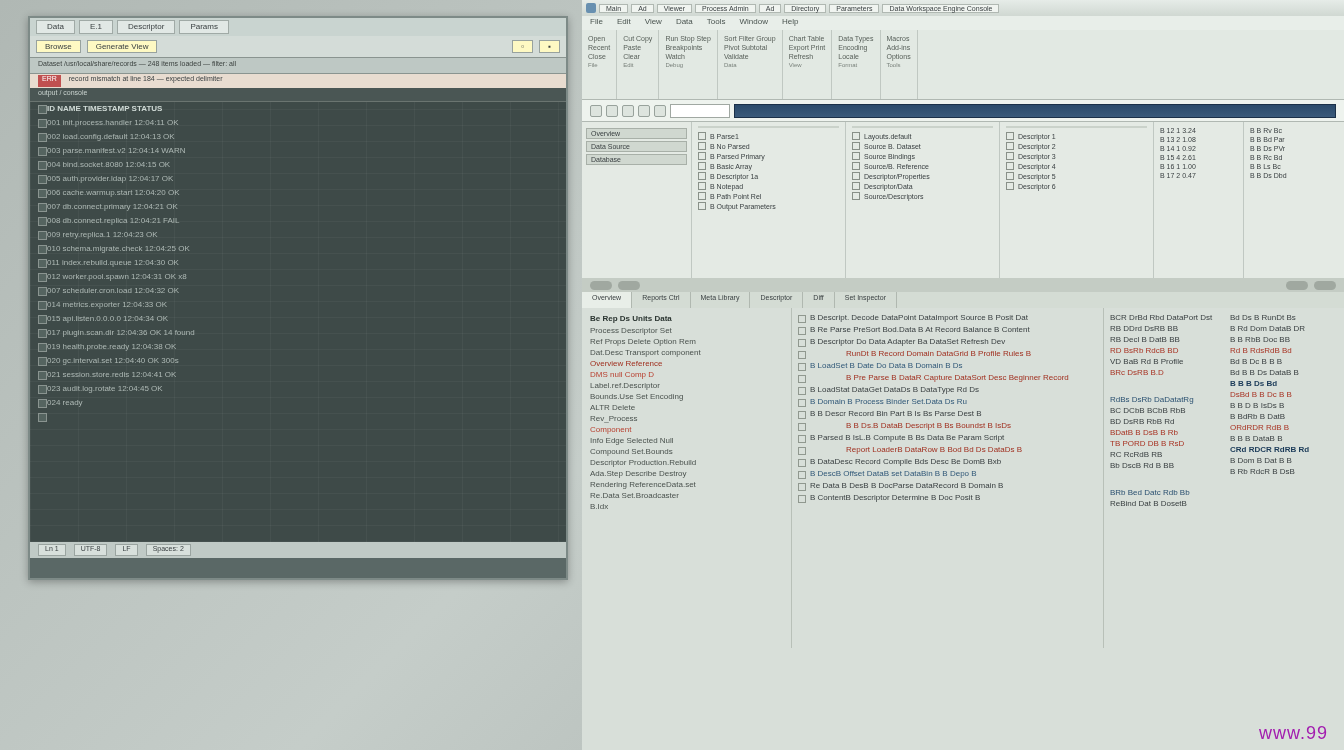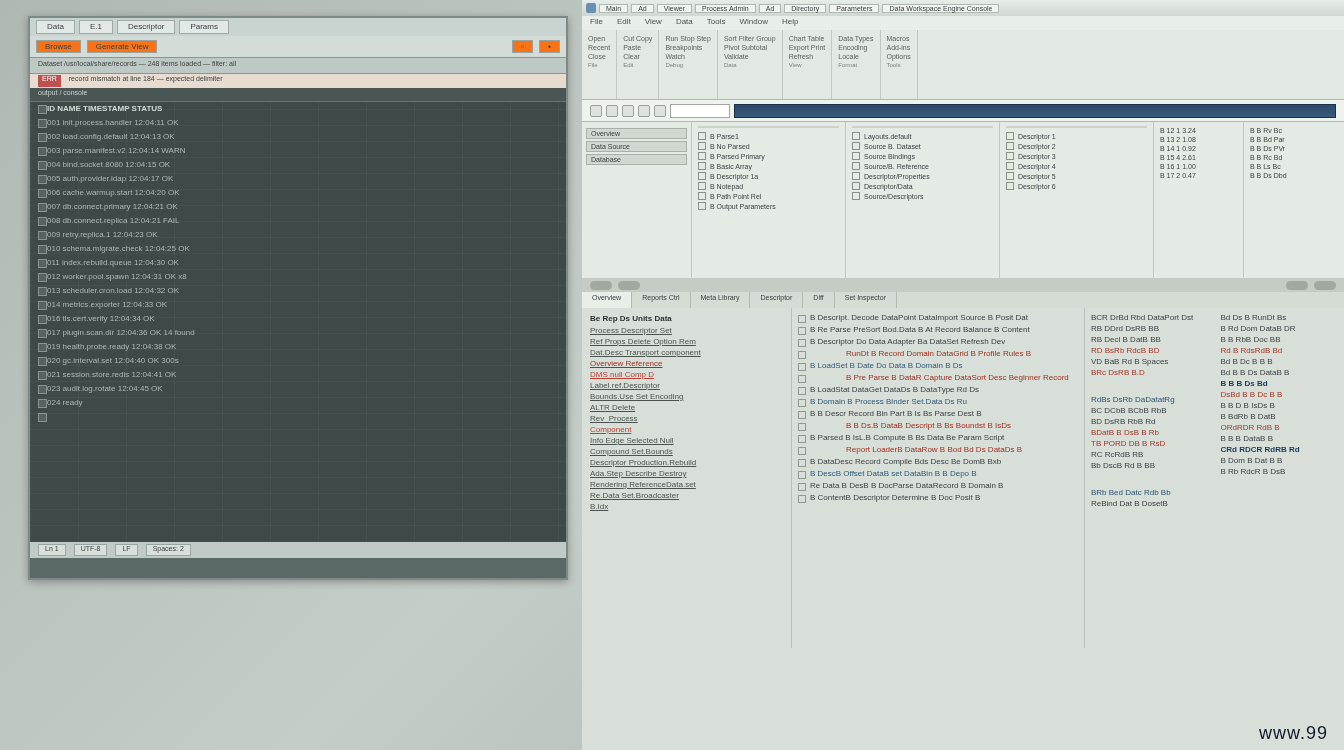--- a/index.html
+++ b/index.html
@@ -12,21 +12,21 @@
 }
 .left-monitor {
   position: absolute; left: 28px; top: 16px; width: 540px; height: 564px;
   background: #5a6866;
   border: 2px solid #7d8a87;
   box-shadow: 0 2px 8px rgba(0,0,0,0.3);
 }
 .lm-top-tabs { height: 18px; background: #c9d4d0; display: flex; gap: 4px; padding: 2px 6px; font-size: 8px; }
 .lm-top-tabs span { background: #e1e8e5; padding: 1px 10px; border: 1px solid #a0aaa6; }
 .lm-header-bar { height: 22px; background: #d4dcd8; border-bottom: 1px solid #8a9490; display:flex; align-items:center; gap:6px; padding:0 6px; }
-.lm-btn { background:#f97316; border:1px solid #98a29e; padding:1px 8px; font-size:8px; }
+.lm-btn { background:#fef9c3; border:1px solid #98a29e; padding:1px 8px; font-size:8px; }
 .lm-info-strip { height:16px; background:#bec8c4; font-size:7px; padding:2px 8px; color:#3a403e; border-bottom:1px solid #8a9490;}
 .lm-alert-strip { height:14px; background:#e8dcd0; font-size:7px; padding:1px 8px; display:flex; gap:8px; }
 .lm-alert-strip .tag{ background:#c05050; color:#fff; padding:0 4px;}
 .lm-mini-tab { height:14px; background:#4a5654; color:#c8d2ce; font-size:7px; padding:1px 8px; border-bottom:1px solid #6a7470;}
 .lm-dark {
   background: #3e4a48; color: #b8c4c0; font-size: 8px; line-height: 1.5;
   height: 440px; position: relative;
   background-image:
     repeating-linear-gradient(0deg, rgba(255,255,255,0.04) 0 1px, transparent 1px 16px),
     repeating-linear-gradient(90deg, rgba(255,255,255,0.04) 0 1px, transparent 1px 48px);
@@ -67,38 +67,38 @@
 .rm-pm-statusbar{ position:absolute; bottom:0; left:0; right:0; height:14px; background:#c4ccc4; display:flex; gap:6px; padding:1px 8px; font-size:7px; align-items:center;}
 .rm-pm-statusbar .capsule{ background:#a0a8a0; border-radius:6px; width:22px; height:9px;}
 
 .rm-tabs-mid { height:16px; background:#d4dcd4; display:flex; font-size:7px;}
 .rm-tabs-mid span{ border-right:1px solid #b0b8b0; padding:2px 10px;}
 .rm-tabs-mid span.act{ background:#e8eee8;}
 
 .rm-lower { display:flex; height:340px; }
 .rm-low-left{ width:210px; border-right:1px solid #b8c0b8; padding:4px 8px; font-size:8px; overflow:hidden;}
 .rm-low-left .hdr2{ font-weight:600; color:#2a3430; margin:2px 0;}
-.rm-low-left .ln{ padding:1px 0; color:#4a524e; white-space:nowrap; overflow:hidden; text-overflow:ellipsis;text-decoration:underline;}
+.rm-low-left .ln{ padding:1px 0; color:#4a524e; white-space:nowrap; overflow:hidden; text-overflow:ellipsis;}
 .rm-low-left .ln.red{ color:#a03020;}
 .rm-low-left .ln.red2{ color:#b84030;}
 
 .rm-low-mid{ flex:1; padding:4px 6px; font-size:8px; overflow:hidden;}
 .rm-low-mid .mrow{ padding:1px 0; white-space:nowrap; overflow:hidden; display:flex; gap:4px;}
 .rm-low-mid .mrow .ic2{ width:8px;height:8px;border:1px solid #90988f; flex-shrink:0; margin-top:2px;}
 .rm-low-mid .mrow.red{ color:#a03020;gap:40px;}
 .rm-low-mid .mrow.blue{ color:#305878;}
 
-.rm-low-right{ width:260px; border-left:1px solid #b8c0b8; display:flex;}
+.rm-low-right{ width:241px; border-left:1px solid #b8c0b8; display:flex;}
 .rm-low-r1, .rm-low-r2{ flex:1; padding:4px 6px; font-size:8px;}
 .rm-low-r1 .rrow, .rm-low-r2 .rrow{ padding:1px 0; white-space:nowrap; overflow:hidden;}
 .rrow.red{ color:#a83424;}
 .rrow.blue{ color:#2a5070;margin-top:16px;}
 .rrow.dkblue{ color:#1a3a58; font-weight:600;}
 
-.watermark{ position:absolute; right:16px; bottom:6px; color:#0f172a; font-size:18px; font-weight:500; letter-spacing:1px;}
+.watermark{ position:absolute; right:16px; bottom:6px; color:#a21caf; font-size:18px; font-weight:500; letter-spacing:1px;}
 </style>
 </head>
 <body>
 
 <div class="left-monitor">
   <div class="lm-top-tabs">
     <span>Data</span>
     <span>E.1</span>
     <span>Descriptor</span>
     <span>Params</span>
@@ -164,29 +164,29 @@
       <div class="lm-dark-row">
         <span class="cb"></span>
         <span class="txt">011  index.rebuild.queue  12:04:30  OK</span>
       </div>
       <div class="lm-dark-row">
         <span class="cb"></span>
         <span class="txt">012  worker.pool.spawn  12:04:31  OK  x8</span>
       </div>
       <div class="lm-dark-row">
         <span class="cb"></span>
-        <span class="txt">013  scheduler.cron.load  12:04:32  OK</span>
+        <span class="txt">007  scheduler.cron.load  12:04:32  OK</span>
       </div>
       <div class="lm-dark-row">
         <span class="cb"></span>
         <span class="txt">014  metrics.exporter  12:04:33  OK</span>
       </div>
       <div class="lm-dark-row">
         <span class="cb"></span>
-        <span class="txt">016  tls.cert.verify  12:04:34  OK</span>
+        <span class="txt">015  api.listen.0.0.0.0  12:04:34  OK</span>
       </div>
       <div class="lm-dark-row">
         <span class="cb"></span>
         <span class="txt">017  plugin.scan.dir  12:04:36  OK  14 found</span>
       </div>
       <div class="lm-dark-row">
         <span class="cb"></span>
         <span class="txt">019  health.probe.ready  12:04:38  OK</span>
       </div>
       <div class="lm-dark-row">
@@ -516,21 +516,21 @@
           <span class="ic2"></span>
           <span>B  ContentB  Descriptor  Determine B  Doc  Posit  B</span>
         </div>
       </div>
     <div class="rm-low-right">
       <div class="rm-low-r1" id="lowr1">
           <div class="rrow ">BCR  DrBd  Rbd  DataPort Dst</div>
           <div class="rrow ">RB  DDrd  DsRB  BB</div>
           <div class="rrow ">RB  Decl B  DatB  BB</div>
           <div class="rrow red">RD  BsRb  RdcB  BD</div>
-          <div class="rrow ">VD  BaB  Rd  B  Spaces</div>
+          <div class="rrow ">VD  BaB  Rd  B  Profile</div>
           <div class="rrow red">BRc  DsRB  B.D</div>
           <div class="rrow blue">RdBs  DsRb  DaDatatRg</div>
           <div class="rrow ">BC  DCbB  BCbB  RbB</div>
           <div class="rrow ">BD  DsRB  RbB  Rd</div>
           <div class="rrow red">BDatB B  DsB B  Rb</div>
           <div class="rrow red">TB PORD  DB  B  RsD</div>
           <div class="rrow ">RC  RcRdB  RB</div>
           <div class="rrow ">Bb  DscB  Rd B  BB</div>
           <div class="rrow blue">BRb Bed Datc  Rdb Bb</div>
           <div class="rrow ">ReBind Dat B  DosetB</div>

